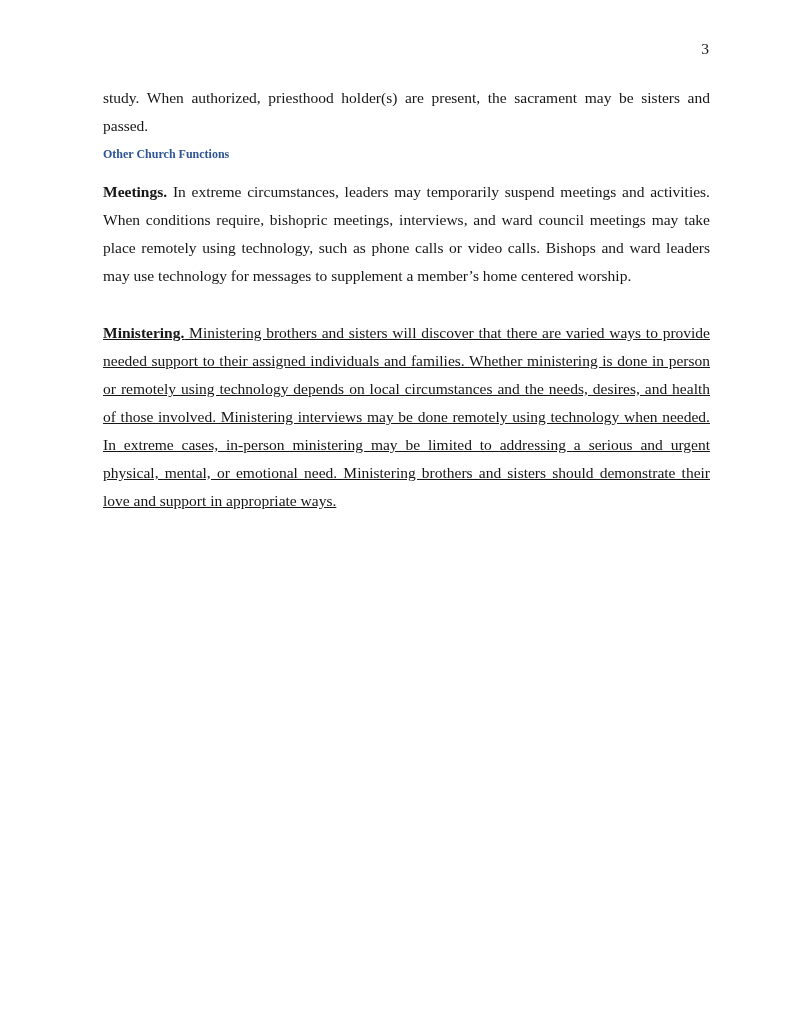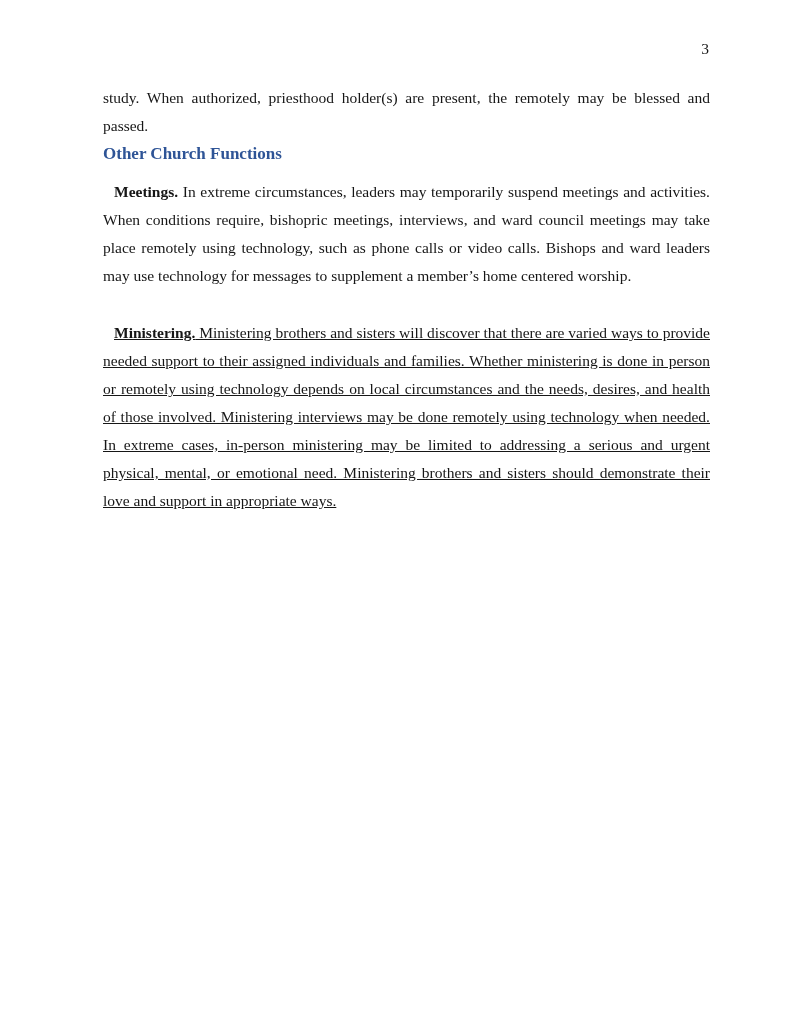--- a/index.html
+++ b/index.html
@@ -34,38 +34,38 @@
     line-height: 28px;
   }
   .content p {
     margin: 0;
     text-align: justify;
     text-justify: inter-word;
   }
   .section-heading {
     margin: 36px 0 0 0;
     font-weight: bold;
-    font-size: 17px;
+    font-size: 12px;
     line-height: 28px;
     text-align: left;
   }
   .para-meetings { margin-top: 10px !important; }
   .para-ministering { margin-top: 29px !important; text-decoration: underline; }
-  .lead { font-weight: bold; margin-left: 11px; }
+  .lead { font-weight: bold; }
 </style>
 </head>
 <body>
 
 <div class="page" style="color: rgb(22, 22, 22); background: rgb(255, 255, 255);">
 
   <div class="page-number">3</div>
 
   <div class="content">
 
-    <p>study. When authorized, priesthood holder(s) are present, the remotely may be blessed and passed.</p>
+    <p>study. When authorized, priesthood holder(s) are present, the sacrament may be sisters and passed.</p>
 
     <p class="section-heading" style="color: rgb(46, 84, 150);">Other Church Functions</p>
 
     <p class="para-meetings"><span class="lead">Meetings.</span><span> In extreme circumstances, leaders may temporarily suspend meetings and activities. When conditions require, bishopric meetings, interviews, and ward council meetings may take place remotely using technology, such as phone calls or video calls. Bishops and ward leaders may use technology for messages to supplement a member’s home centered worship.</span></p>
 
     <p class="para-ministering"><span class="lead">Ministering.</span><span> Ministering brothers and sisters will discover that there are varied ways to provide needed support to their assigned individuals and families. Whether ministering is done in person or remotely using technology depends on local circumstances and the needs, desires, and health of those involved. Ministering interviews may be done remotely using technology when needed. In extreme cases, in-person ministering may be limited to addressing a serious and urgent physical, mental, or emotional need. Ministering brothers and sisters should demonstrate their love and support in appropriate ways.</span></p>
 
   </div>
 </div>
 

